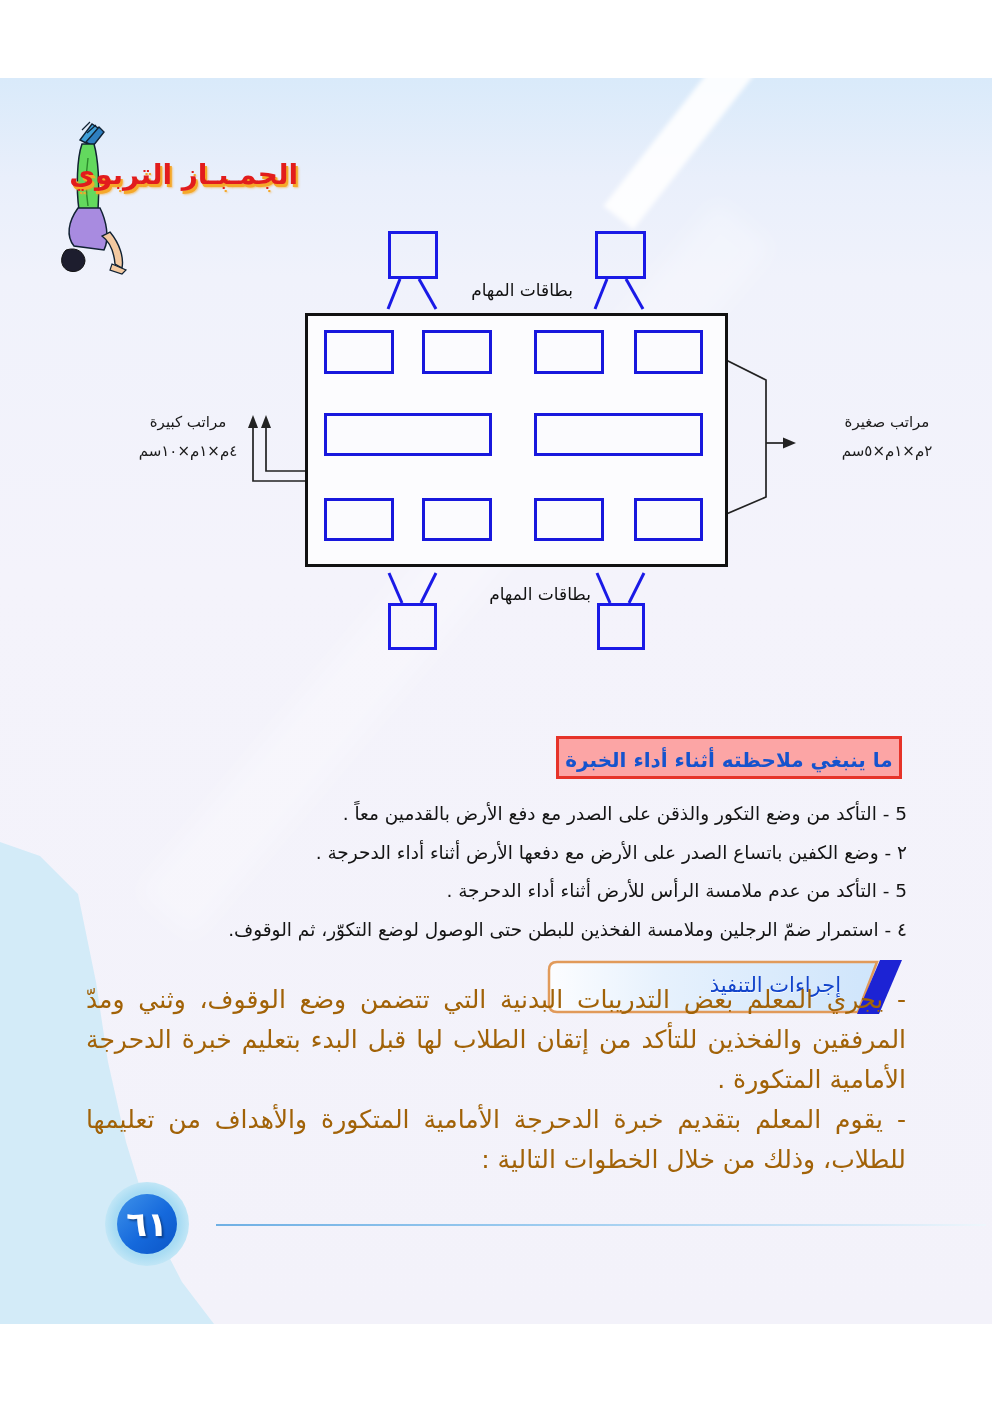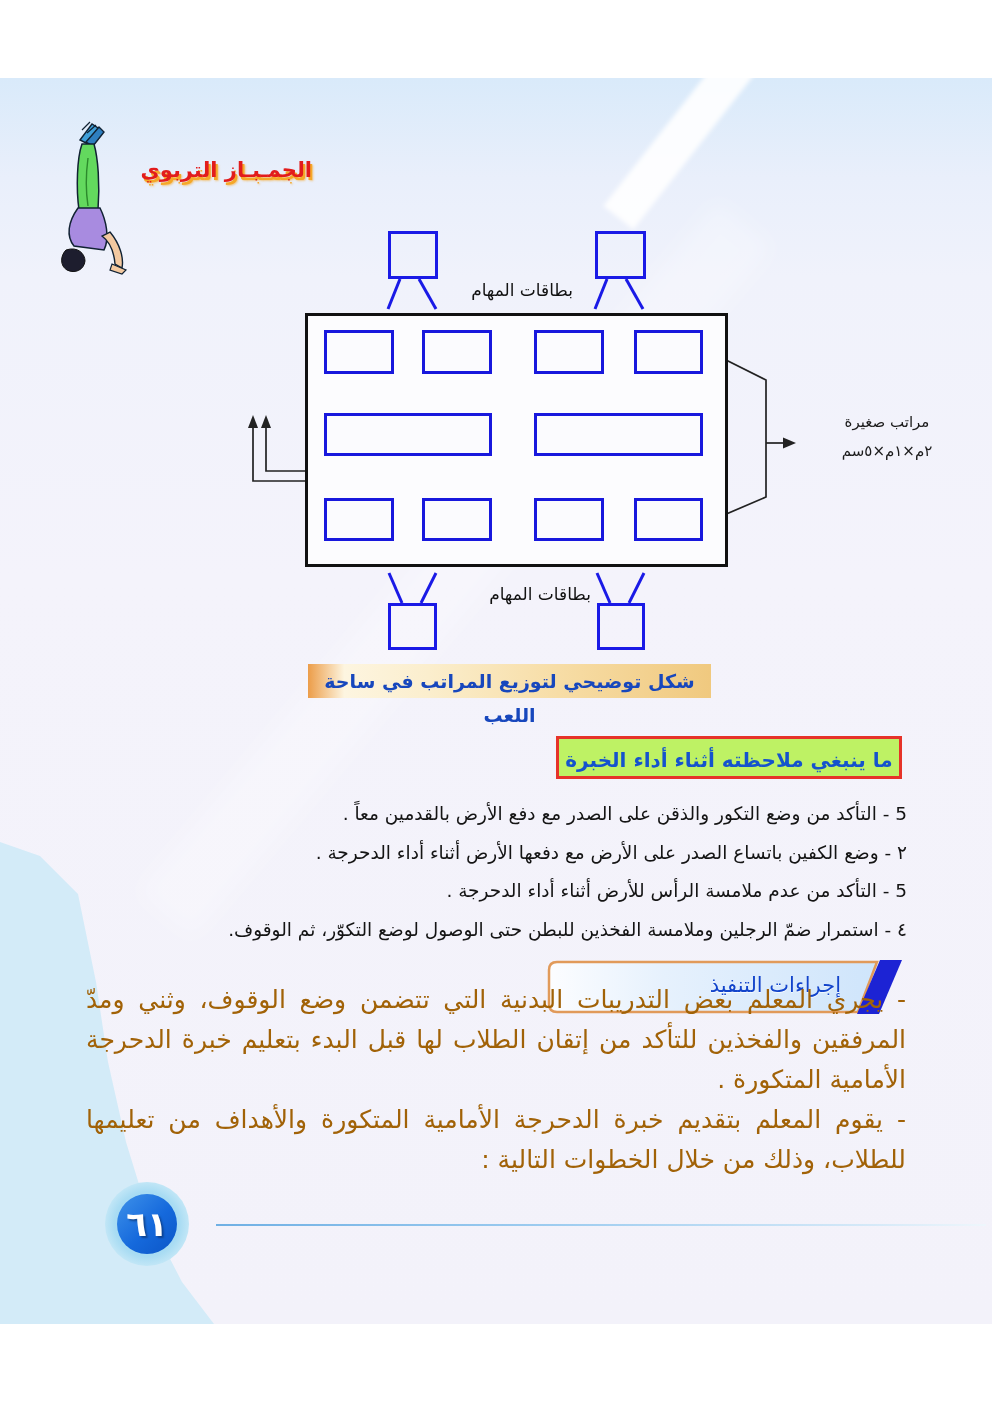--- a/index.html
+++ b/index.html
@@ -22,22 +22,22 @@
     background:rgba(255,255,255,0.25);transform:rotate(40deg);filter:blur(10px);
   }
   .bg-wedge{
     position:absolute;left:0;top:842px;width:232px;height:482px;
     background:#d3ebf8;
     clip-path:polygon(0 0,40px 14px,78px 52px,96px 140px,108px 220px,126px 300px,150px 378px,182px 440px,214px 482px,0 482px);
   }
   
   .mascot{position:absolute;left:52px;top:118px;width:80px;height:160px;}
   .app-title{
-    position:absolute;left:142px;top:158px;width:170px;
-    font-size:21px;font-weight:bold;color:#e21c1c;direction:rtl;text-align:left;
+    position:absolute;left:128px;top:158px;width:170px;
+    font-size:28px;font-weight:bold;color:#e21c1c;direction:rtl;text-align:left;
     text-shadow:2px 3px 0 #f5a829, 3px 4px 2px rgba(245,168,41,.55);
     letter-spacing:.5px;white-space:nowrap;
   }
   
   .easel{position:absolute;border:3px solid #1a1ae6;background:transparent;}
   .lines-svg{position:absolute;left:0;top:0;width:992px;height:740px;pointer-events:none;}
   .task-label{
     position:absolute;font-size:17px;color:#121212;direction:rtl;text-align:right;white-space:nowrap;
   }
   .big-box{
@@ -49,21 +49,21 @@
     position:absolute;font-size:15px;color:#1a1a1a;direction:rtl;text-align:center;line-height:29px;white-space:nowrap;
   }
   .caption-box{
     position:absolute;left:308px;top:664px;width:403px;height:34px;line-height:34px;
     background:linear-gradient(90deg,#ec9d49 0%,#fdf5e0 9%,#fbeecd 30%,#f7dda6 62%,#f0c97f 100%);
     text-align:center;font-size:19px;font-weight:bold;color:#1747bd;direction:rtl;
   }
   
   .obs-title-box{
     position:absolute;left:556px;top:736px;width:346px;height:43px;line-height:43px;
-    background:#bef264;border:3px solid #e63329;box-sizing:border-box;
+    background:#fca5a5;border:3px solid #e63329;box-sizing:border-box;
     text-align:center;font-size:20px;font-weight:bold;color:#1553cd;direction:rtl;
   }
   .obs-list{
     position:absolute;left:85px;top:795px;width:822px;
     direction:rtl;text-align:right;font-size:18.5px;color:#141414;line-height:38.5px;
   }
   
   .proc-banner{position:absolute;left:545px;top:958px;width:368px;height:58px;}
   .proc-banner-text{
     position:absolute;right:72px;top:15px;font-size:21px;font-weight:normal;color:#1244cb;
@@ -157,30 +157,33 @@
   <div class="mat" style="left:634px;top:330px;width:69px;height:44px;"></div>
 
   <div class="mat" style="left:324px;top:413px;width:168px;height:43px;"></div>
   <div class="mat" style="left:534px;top:413px;width:169px;height:43px;"></div>
 
   <div class="mat" style="left:324px;top:498px;width:70px;height:43px;"></div>
   <div class="mat" style="left:422px;top:498px;width:70px;height:43px;"></div>
   <div class="mat" style="left:534px;top:498px;width:70px;height:43px;"></div>
   <div class="mat" style="left:634px;top:498px;width:69px;height:43px;"></div>
 
+  <div class="side-label" style="left:132px;top:408px;width:112px;">
+    <div>مراتب كبيرة</div>
+    <div>٤م×١م×١٠سم</div>
+  </div>
   <div class="side-label" style="left:820px;top:408px;width:134px;">
     <div>مراتب صغيرة</div>
     <div>٢م×١م×٥سم</div>
   </div>
 
   <div class="easel" style="left:388px;top:603px;width:43px;height:41px;"></div>
   <div class="easel" style="left:597px;top:603px;width:42px;height:41px;"></div>
   <div class="task-label" style="left:471px;top:584px;width:120px;">بطاقات المهام</div>
 
-  <div class="caption-box">شكل توضيحي لتوزيع المراتب في ساحة اللعب</div>
 
   <div class="obs-title-box">ما ينبغي ملاحظته أثناء أداء الخبرة</div>
   <div class="obs-list">
     <div>5 - التأكد من وضع التكور والذقن على الصدر مع دفع الأرض بالقدمين معاً .</div>
     <div>٢ - وضع الكفين باتساع الصدر على الأرض مع دفعها الأرض أثناء أداء الدحرجة .</div>
     <div>5 - التأكد من عدم ملامسة الرأس للأرض أثناء أداء الدحرجة .</div>
     <div>٤ - استمرار ضمّ الرجلين وملامسة الفخذين للبطن حتى الوصول لوضع التكوّر، ثم الوقوف.</div>
   </div>
 
   <div class="proc-banner">

